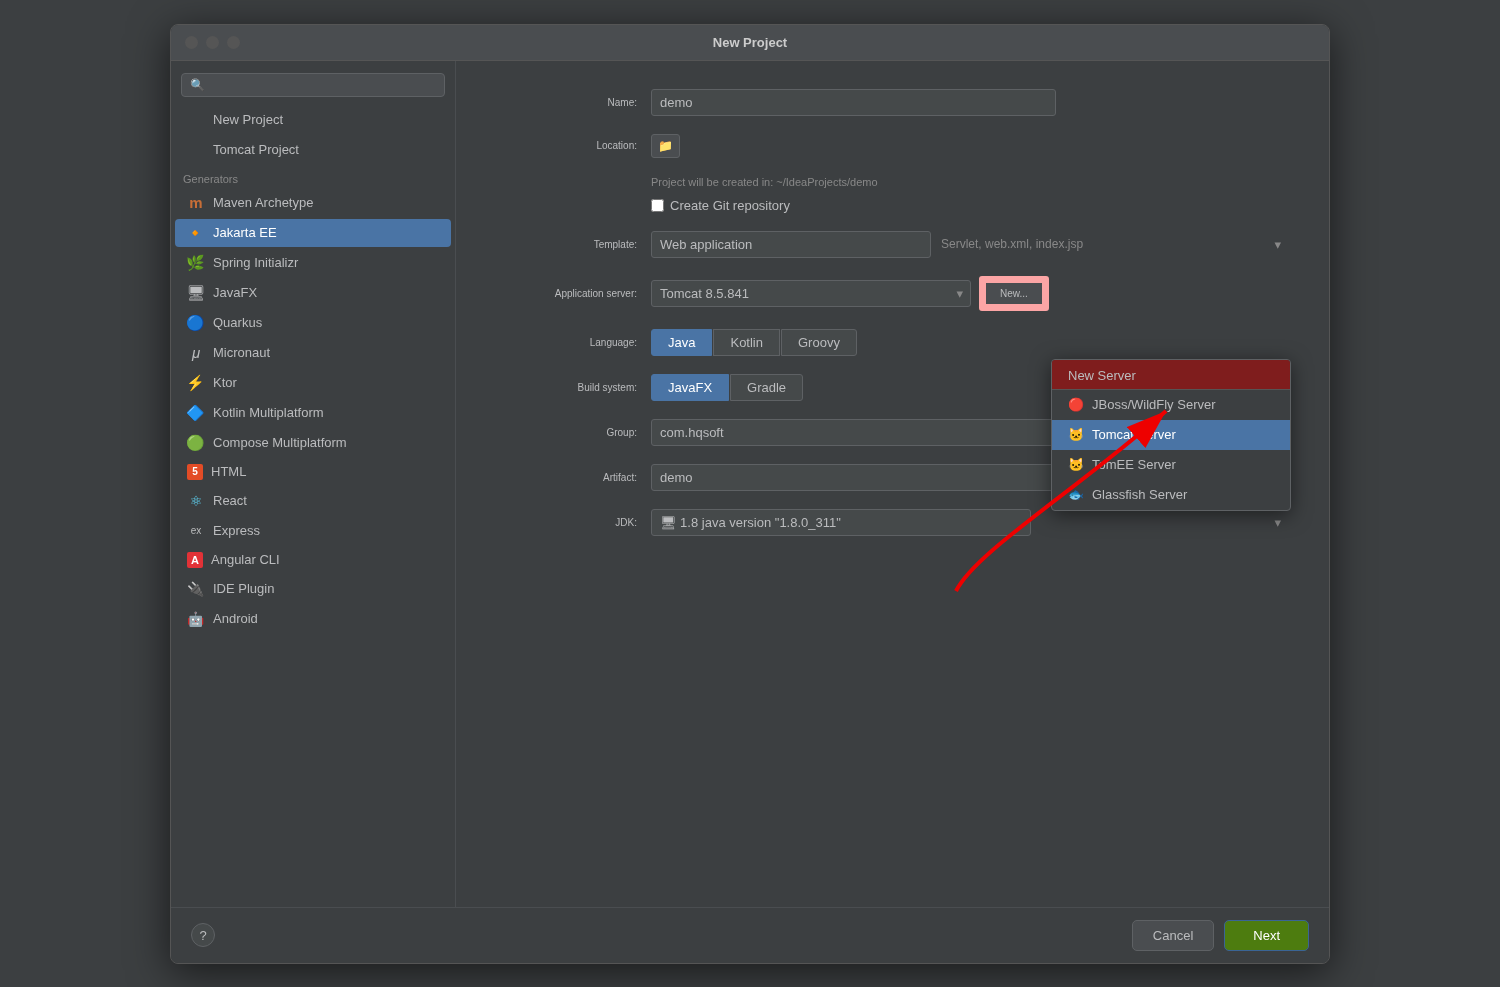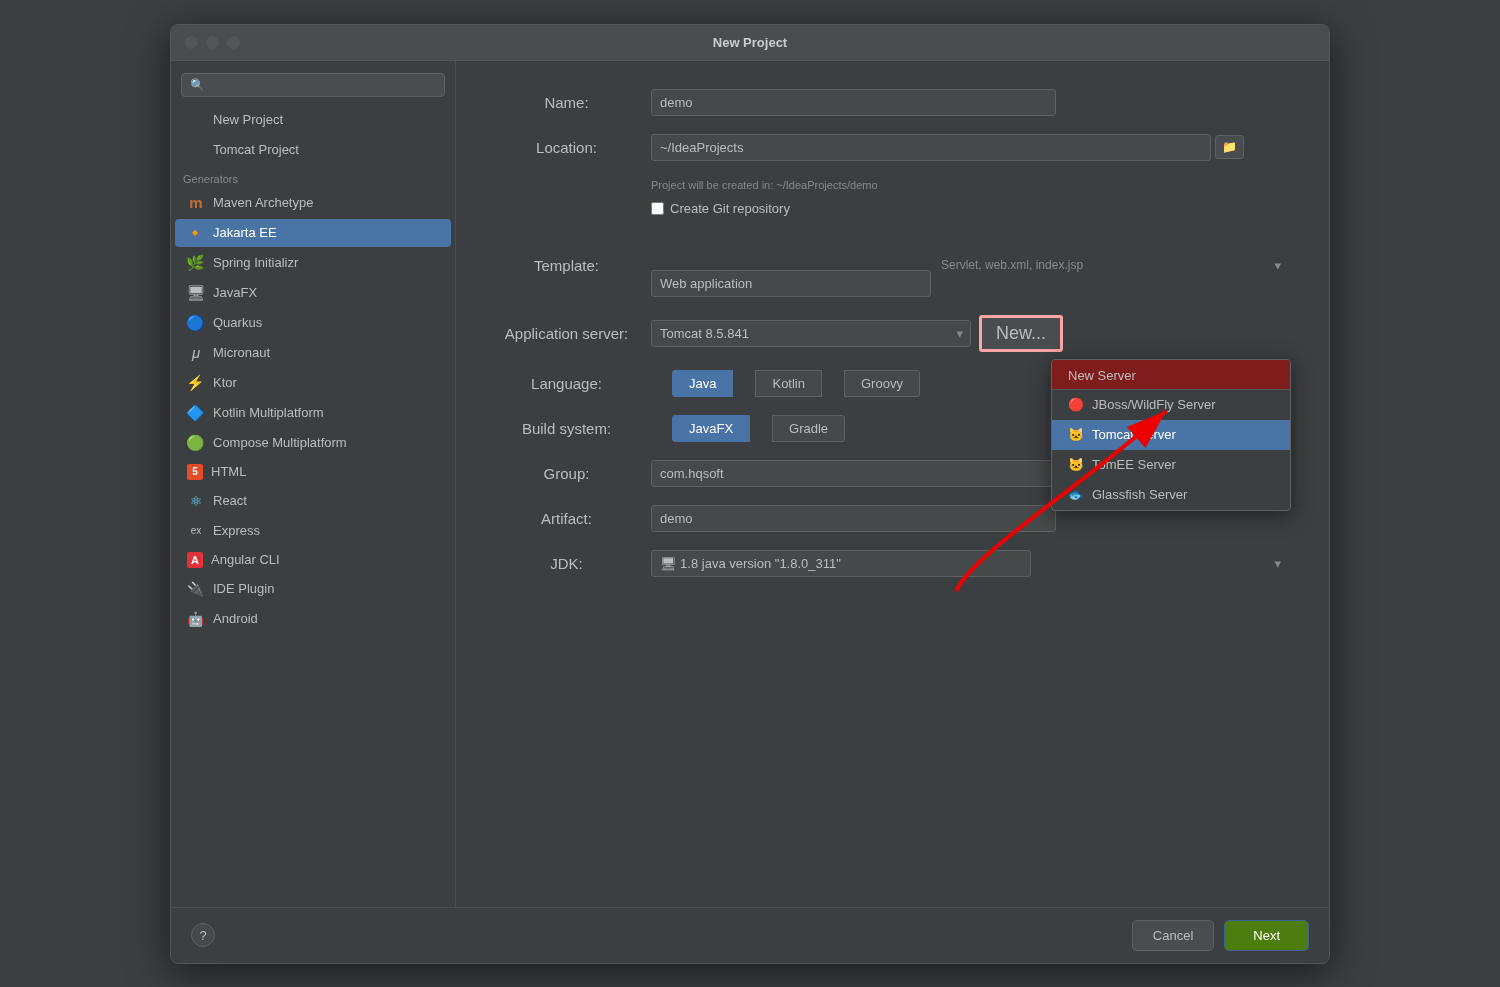--- a/index.html
+++ b/index.html
@@ -146,24 +146,24 @@
     }
 
     .form-row {
       display: flex;
       align-items: center;
       margin-bottom: 18px;
     }
 
     .form-label {
       width: 155px;
-      text-align: center;
+      text-align: right;
       padding-right: 14px;
       color: #bbbcbe;
-      font-size: 15px;
+      font-size: 10px;
       flex-shrink: 0;
     }
 
     .form-control {
       flex: 1;
     }
 
     .text-input {
       width: 100%;
       background: #45494a;
@@ -232,21 +232,20 @@
       background: #45494a;
       border: 1px solid #5e6164;
       border-radius: 3px;
       padding: 5px 8px;
       color: #bbbcbe;
       font-size: 13px;
       outline: none;
       width: 280px;
       appearance: none;
       cursor: pointer;
-      margin-top: 36px;
     }
 
     .template-hint {
       color: #888;
       font-size: 12px;
       margin-left: 10px;
     }
 
     .app-server-row {
       display: flex;
@@ -262,41 +261,40 @@
       color: #bbbcbe;
       font-size: 13px;
       outline: none;
       width: 320px;
       appearance: none;
       cursor: pointer;
     }
 
     .new-btn {
       background: #4a4d50;
-      border: 3px solid #fca5a5;
+      border: 7px solid #fca5a5;
       border-radius: 3px;
       padding: 5px 14px;
       color: #bbbcbe;
       cursor: pointer;
-      font-size: 18px;
+      font-size: 10px;
     }
 
     .button-group {
       display: flex;
       gap: 1px;
     }
 
     .btn-seg {
       background: #45494a;
       border: 1px solid #5e6164;
       padding: 5px 16px;
       color: #bbbcbe;
       cursor: pointer;
       font-size: 13px;
-      margin-left: 21px;
     }
 
     .btn-seg:first-child {
       border-radius: 3px 0 0 3px;
     }
 
     .btn-seg:last-child {
       border-radius: 0 3px 3px 0;
     }
 
@@ -530,21 +528,20 @@
         <span class="form-label">Name:</span>
         <div class="form-control">
           <input type="text" class="text-input" value="demo" style="">
         </div>
       </div>
 
       <div class="form-row">
         <span class="form-label">Location:</span>
         <div class="form-control">
           <div class="location-row">
-            <input type="text" class="location-input" value="~/IdeaProjects" style="max-width: 560px;">
             <button class="browse-btn">📁</button>
           </div>
         </div>
       </div>
       <div class="hint-text">Project will be created in: ~/IdeaProjects/demo</div>
 
       <div class="checkbox-row" style="margin-top:10px;">
         <input type="checkbox" id="git-repo" style="">
         <label for="git-repo">Create Git repository</label>
       </div>

